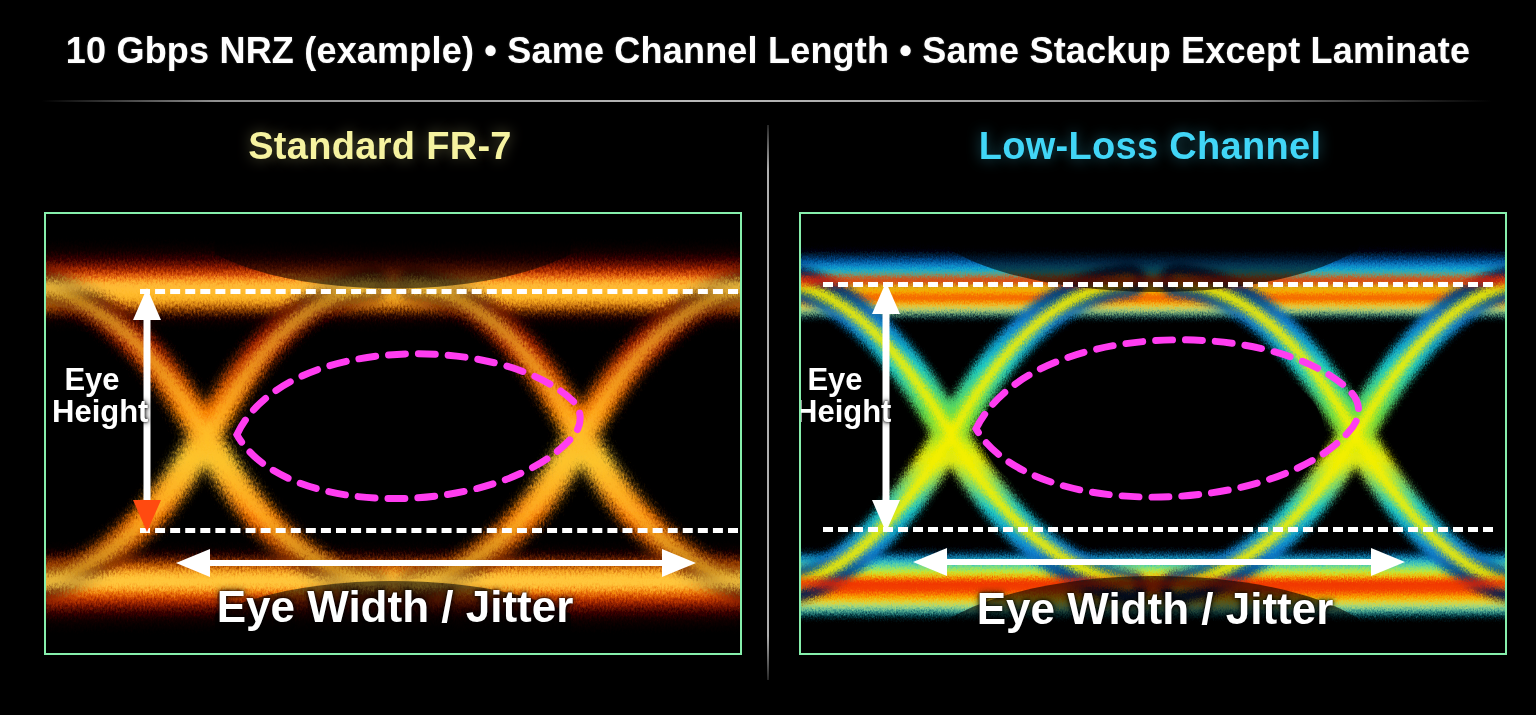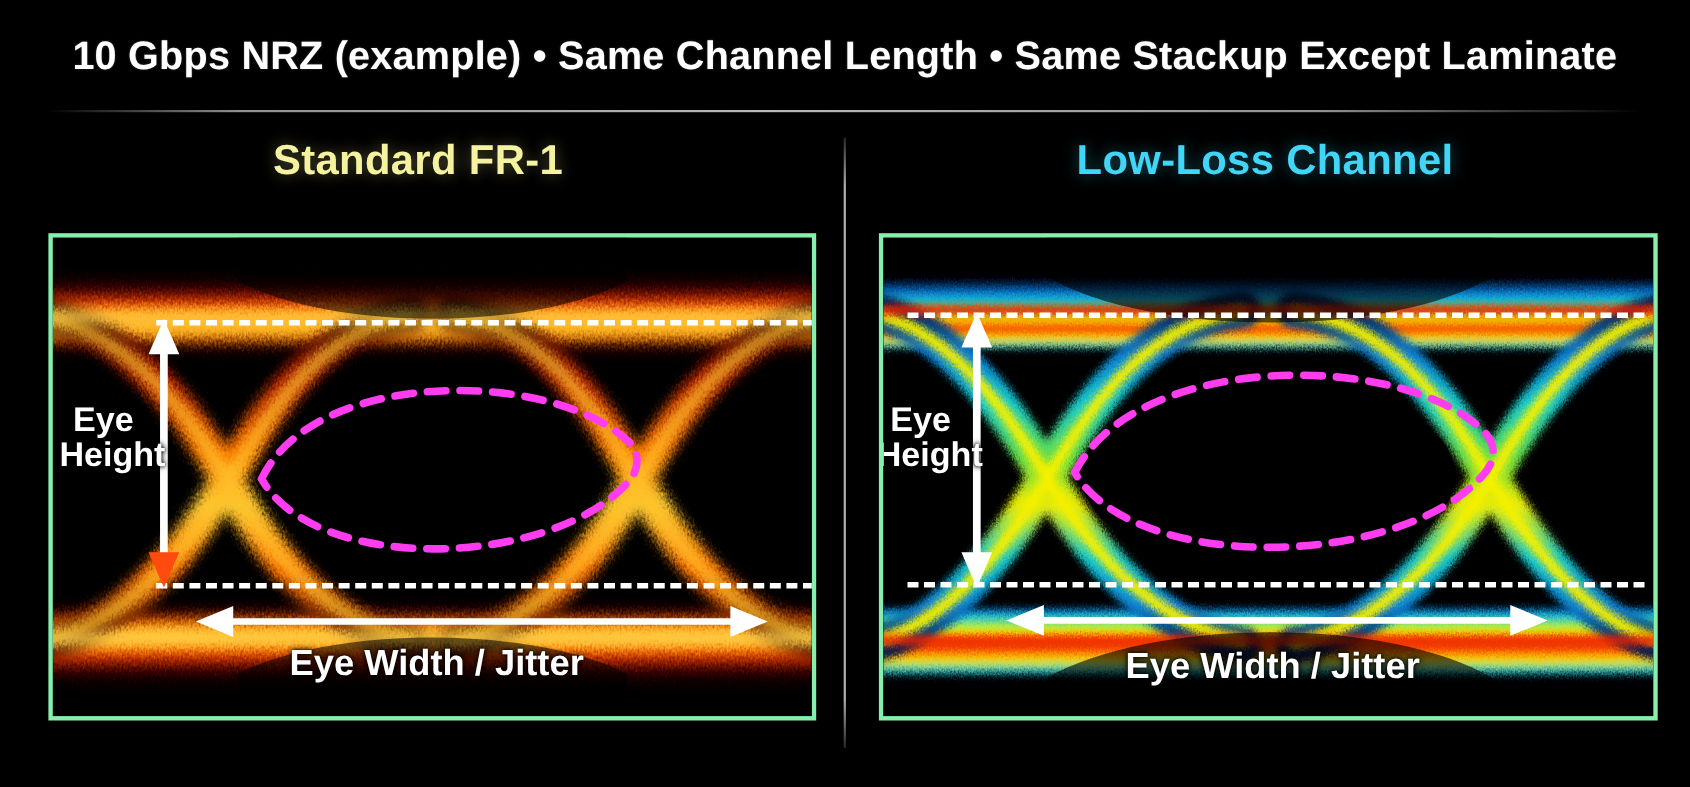--- a/index.html
+++ b/index.html
@@ -54,21 +54,21 @@
     font-size: 38px; font-weight: 700; letter-spacing: .3px;
     white-space: nowrap;
   }
   .panel.left  .panel-heading { color: #f6f3a0; text-shadow: 0 0 14px rgba(246,243,160,.35); }
   .panel.right .panel-heading { color: #41d6f7; text-shadow: 0 0 14px rgba(65,214,247,.40); }
 
   
   .eye-box {
     position: absolute; top: 87px; left: 34px;
     width: 698px; height: 443px;
-    border: 4px solid #86efac;
+    border: 2px solid #86efac;
     background: #000;
     overflow: hidden;
   }
   .panel.right .eye-box { left: 19px; width: 708px; }
 
   .eye-canvas { position: absolute; inset: 0; }
   .eye-canvas svg { display: block; width: 100%; height: 100%; }
 
   
   .dash-line {
@@ -80,39 +80,39 @@
   .v-arrow, .h-arrow { position: absolute; }
 
   .label-eh {
     position: absolute;
     color: #ffffff; font-size: 31px; font-weight: 700; line-height: 1.02;
     text-align: center; white-space: nowrap;
     text-shadow: 0 0 6px rgba(0,0,0,.95), 0 0 3px rgba(0,0,0,1);
   }
   .label-ew {
     position: absolute;
-    color: #ffffff; font-size: 33px; font-weight: 700;
+    color: #ffffff; font-size: 44px; font-weight: 700;
     white-space: nowrap; text-align: center;
     text-shadow: 0 0 7px rgba(0,0,0,.95), 0 0 3px rgba(0,0,0,1);
   }
 </style>
 </head>
 <body>
 
 <div id="root">
 
   <div class="title-bar">
     <div class="title-text">10 Gbps NRZ (example)  •  Same Channel Length • Same Stackup Except Laminate</div>
   </div>
   <div class="title-rule"></div>
 
   <div class="center-divider"></div>
 
   <div class="panel left">
-    <div class="panel-heading">Standard FR-1</div>
+    <div class="panel-heading">Standard FR-7</div>
 
     <div class="eye-box">
 
       <div class="eye-canvas">
         <svg viewBox="0 0 698 439" preserveAspectRatio="none">
           <defs>
 
             <linearGradient id="hotBandTop" x1="0" y1="0" x2="0" y2="1">
               <stop offset="0%" stop-color="#000000"></stop>
               <stop offset="10%" stop-color="#4a0a00"></stop>

